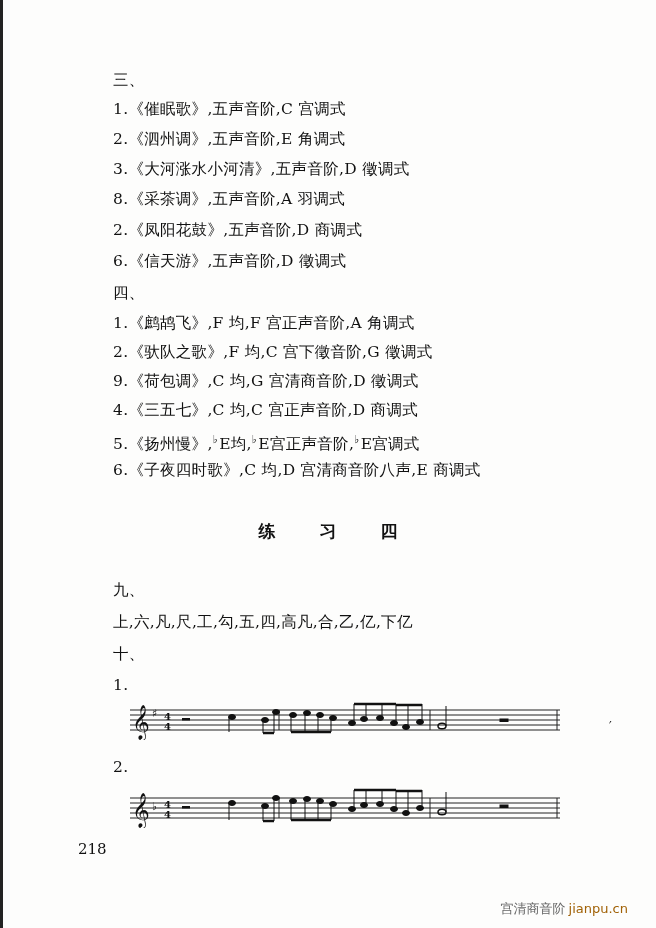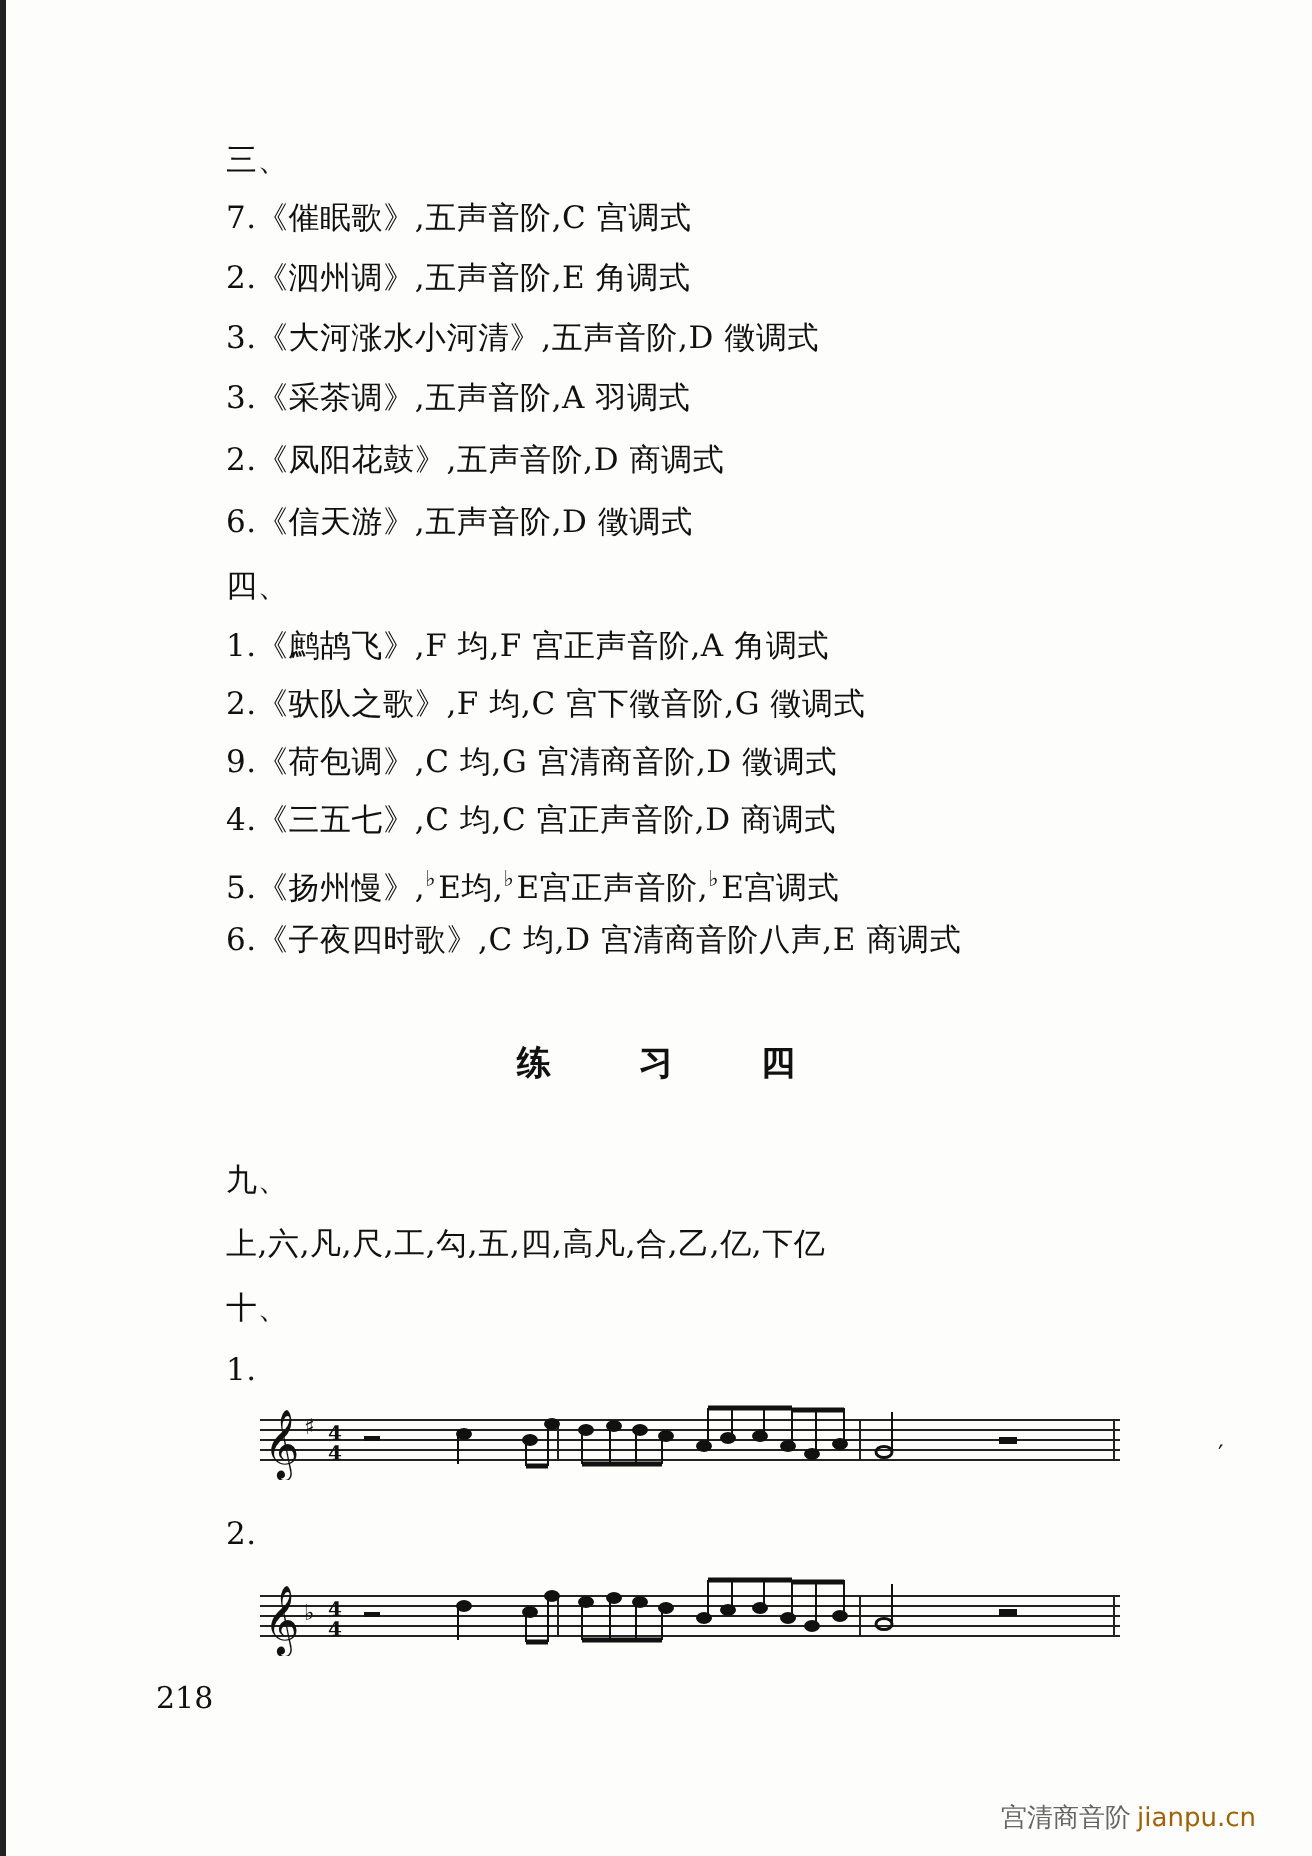--- a/index.html
+++ b/index.html
@@ -28,24 +28,24 @@
   }
   .watermark .en { color: #a16207; margin-left: 3px; }
   .tick { position: absolute; left: 609px; top: 720px; font-size: 12px; }
 </style>
 </head>
 <body>
 
 <div class="left-edge"></div>
 
 <div class="line" style="top:70px">三、</div>
-<div class="line" style="top:99px">7.《催眠歌》,五声音阶,C 宫调式</div>
+<div class="line" style="top:99px">1.《催眠歌》,五声音阶,C 宫调式</div>
 <div class="line" style="top:129px">2.《泗州调》,五声音阶,E 角调式</div>
 <div class="line" style="top:159px">3.《大河涨水小河清》,五声音阶,D 徵调式</div>
-<div class="line" style="top:189px">3.《采茶调》,五声音阶,A 羽调式</div>
+<div class="line" style="top:189px">8.《采茶调》,五声音阶,A 羽调式</div>
 <div class="line" style="top:220px">2.《凤阳花鼓》,五声音阶,D 商调式</div>
 <div class="line" style="top:251px">6.《信天游》,五声音阶,D 徵调式</div>
 
 <div class="line" style="top:283px">四、</div>
 <div class="line" style="top:313px">1.《鹧鸪飞》,F 均,F 宫正声音阶,A 角调式</div>
 <div class="line" style="top:342px">2.《驮队之歌》,F 均,C 宫下徵音阶,G 徵调式</div>
 <div class="line" style="top:371px">9.《荷包调》,C 均,G 宫清商音阶,D 徵调式</div>
 <div class="line" style="top:400px">4.《三五七》,C 均,C 宫正声音阶,D 商调式</div>
 <div class="line" style="top:430px">
   <span>5.《扬州慢》,</span><span class="flat">♭</span><span>E均,</span><span class="flat">♭</span><span>E宫正声音阶,</span><span class="flat">♭</span><span>E宫调式</span>

